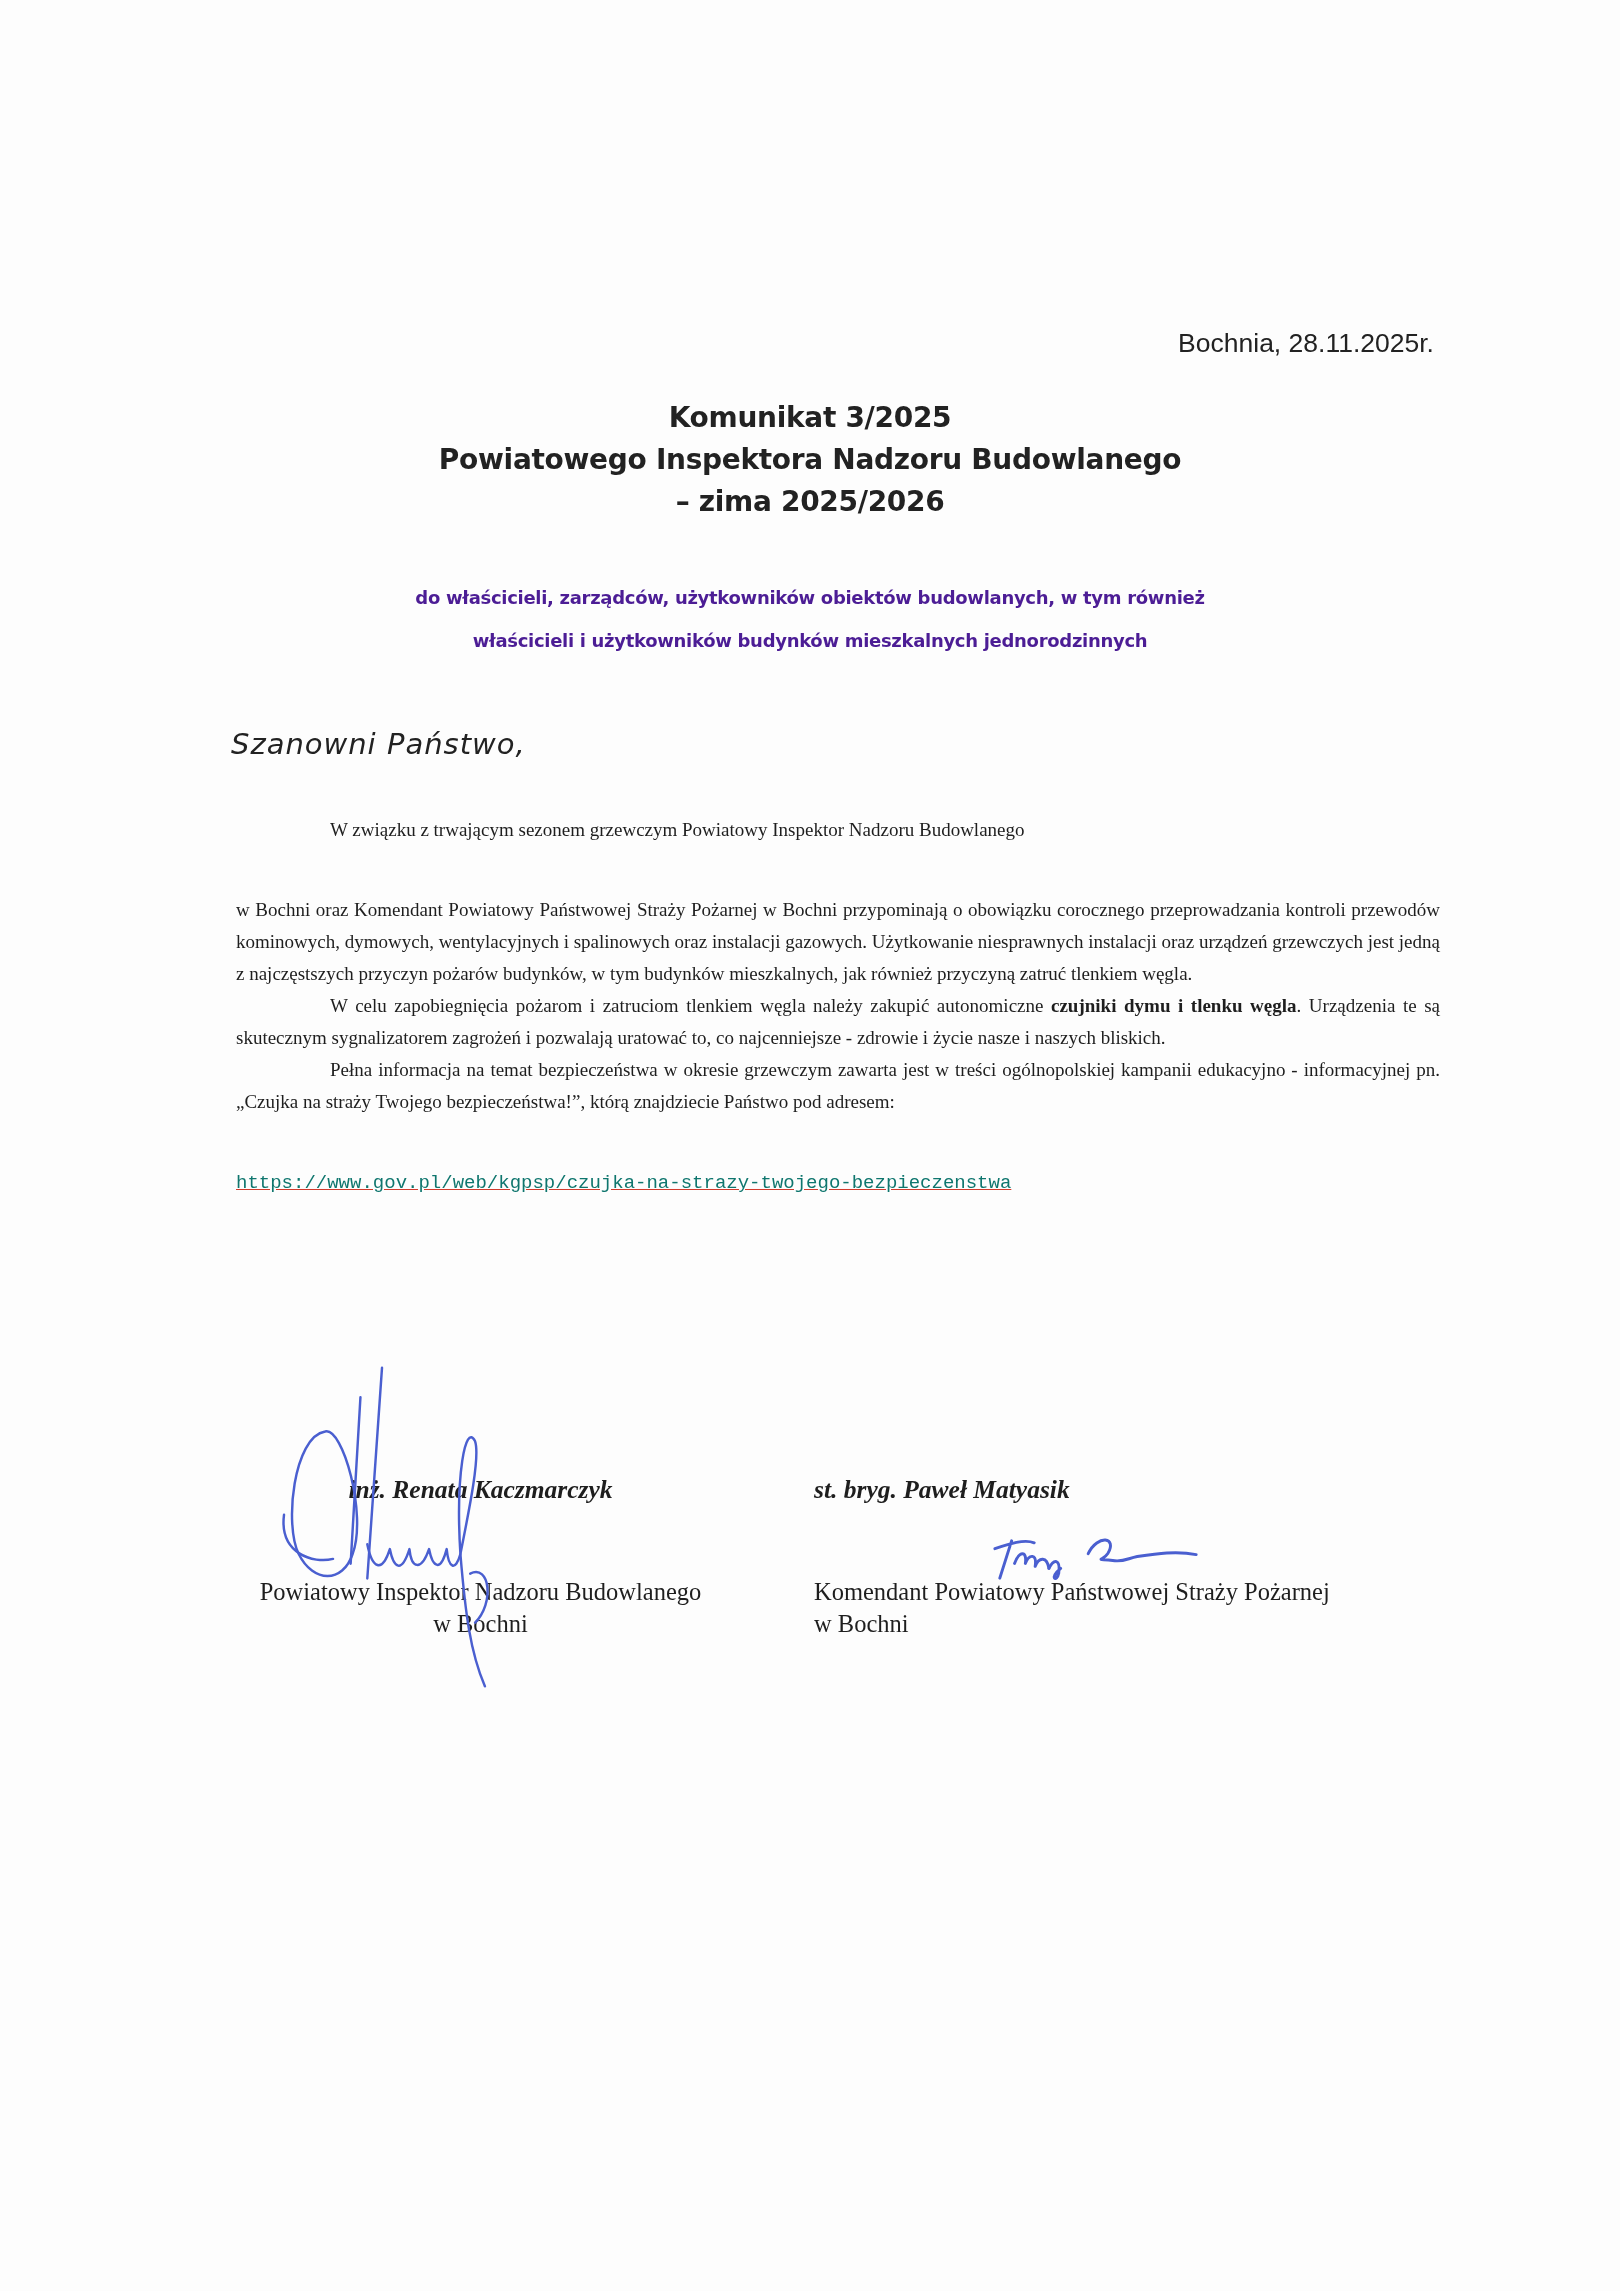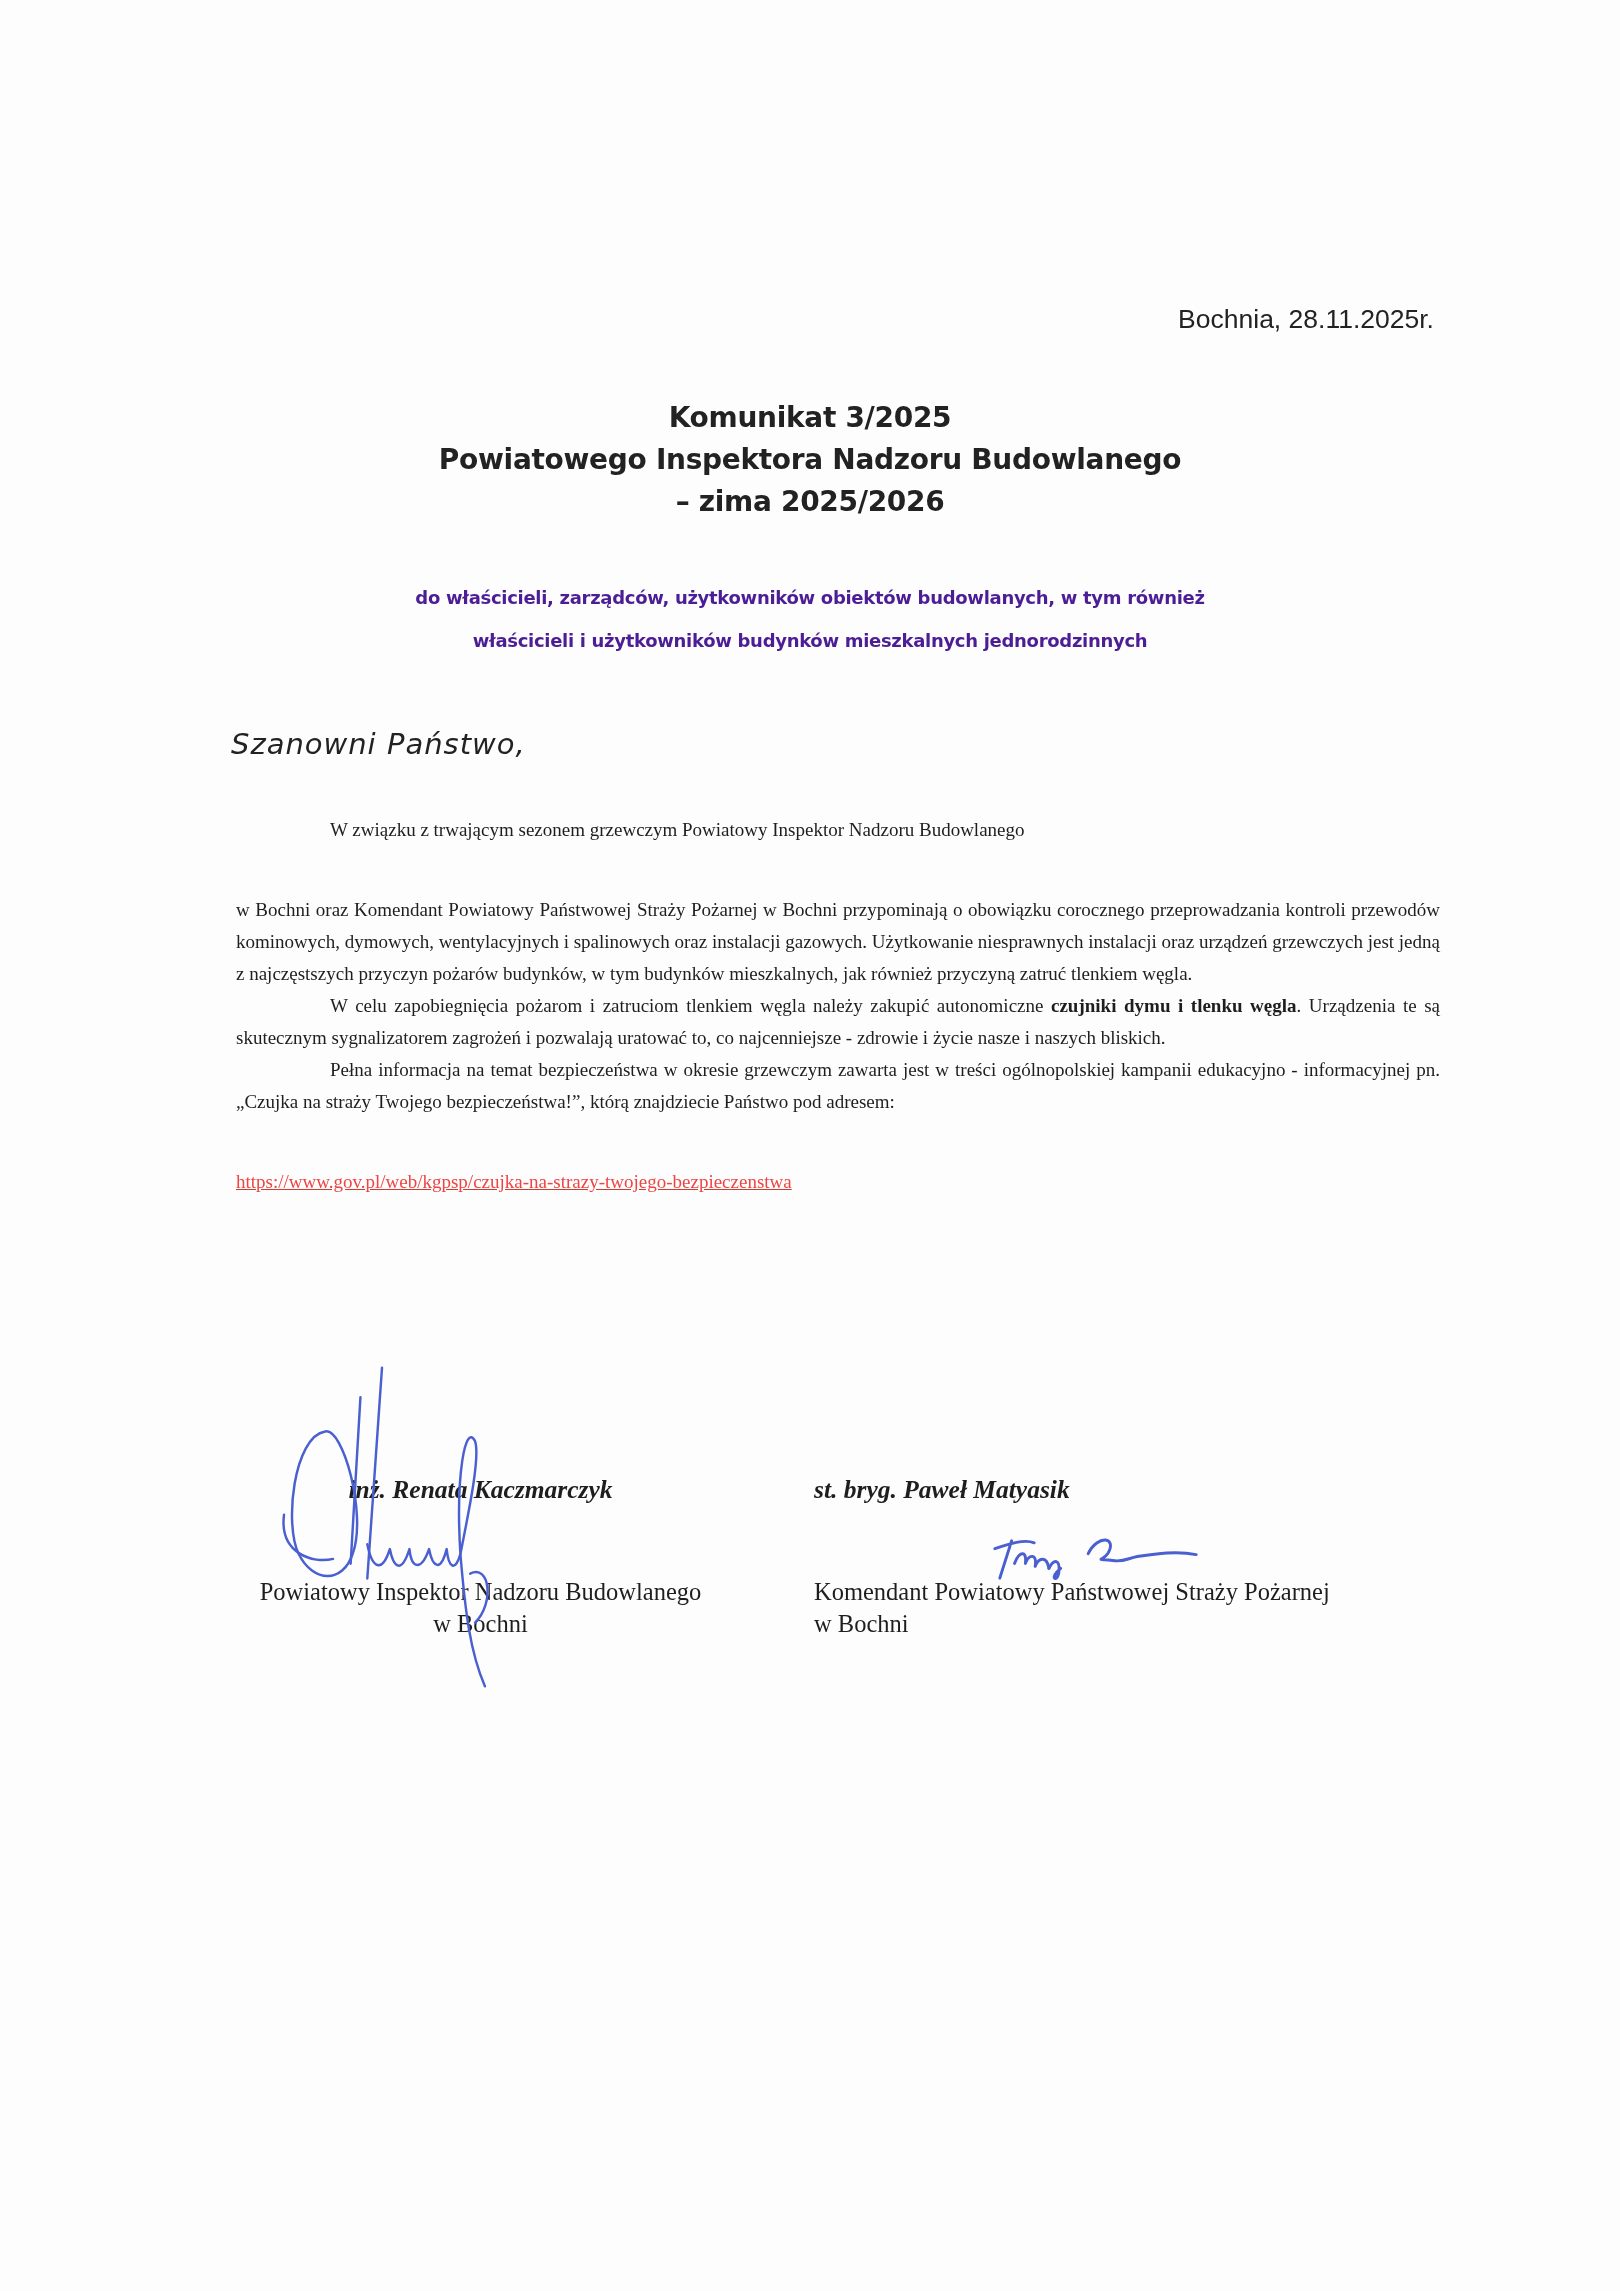--- a/index.html
+++ b/index.html
@@ -1,27 +1,27 @@
 <!DOCTYPE html>
 <html><head>
 <meta charset="utf-8">
 <style>
   html, body { margin: 0; padding: 0; background: #ffffff; }
   body { width: 1620px; height: 2292px; position: relative; overflow: hidden; color: #1a1a1a; }
   .page { position: absolute; left: 0; top: 0; width: 1620px; height: 2292px; background: #fdfdfd; }
-  .date { position: absolute; right: 186px; top: 304px; font-family: "Liberation Sans", sans-serif; font-size: 26.5px; color: #222; }
+  .date { position: absolute; right: 186px; top: 328px; font-family: "Liberation Sans", sans-serif; font-size: 26.5px; color: #222; }
   .title-block { position: absolute; left: 0; width: 1620px; top: 361px; text-align: center; font-family: "DejaVu Sans", sans-serif; font-weight: bold; font-size: 28px; line-height: 42px; color: #222; letter-spacing: -0.3px; margin-top: 36px; }
   .addressee { position: absolute; left: 0; width: 1620px; top: 576px; text-align: center; font-family: "DejaVu Sans", sans-serif; font-weight: bold; font-size: 18px; line-height: 43px; color: #4c1d95; letter-spacing: -0.3px; }
   .greeting { position: absolute; left: 231px; top: 727px; font-family: "DejaVu Sans", sans-serif; font-style: italic; font-size: 29px; color: #222; letter-spacing: 1px; text-align: center; }
   .body-text { position: absolute; left: 236px; width: 1204px; top: 814px; font-family: "Liberation Serif", serif; font-size: 19px; line-height: 32px; text-align: justify; color: #1e1e1e; }
   .body-text p { margin: 0; text-indent: 94px; }
   .body-text p.first-line { margin-bottom: 9.8px; }
   .body-text p.cont { text-indent: 0; margin-top: 48px; }
   .body-text b { font-weight: bold; }
-  .link { color: #ef4444; text-decoration: underline; text-decoration-color: #d23a2c; }
+  .link { color: #0f766e; text-decoration: underline; text-decoration-color: #d23a2c; font-family: Liberation Mono, monospace; }
   .sig-left { position: absolute; left: 206px; top: 1475px; width: 549px; text-align: center; font-family: "Liberation Serif", serif; color: #1e1e1e; }
   .sig-right { position: absolute; left: 814px; top: 1475px; width: 608px; text-align: left; font-family: "Liberation Serif", serif; color: #1e1e1e; }
   .sig-name { font-style: italic; font-weight: bold; font-size: 25.5px; margin-bottom: 71px; }
   .sig-role { font-size: 24.5px; line-height: 32px; }
   .signature { position: absolute; pointer-events: none; }
 </style>
 </head>
 <body>
 
 <div class="page">

